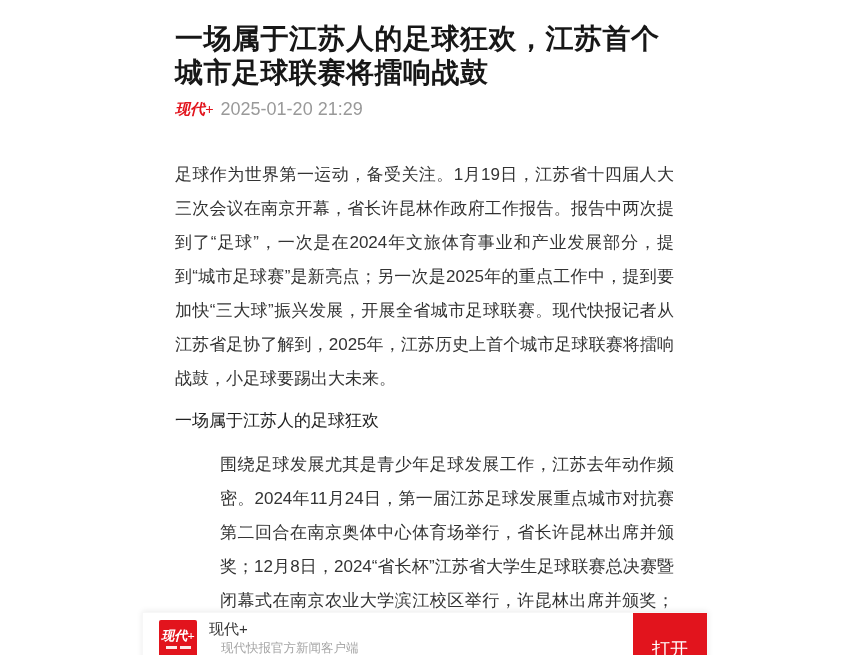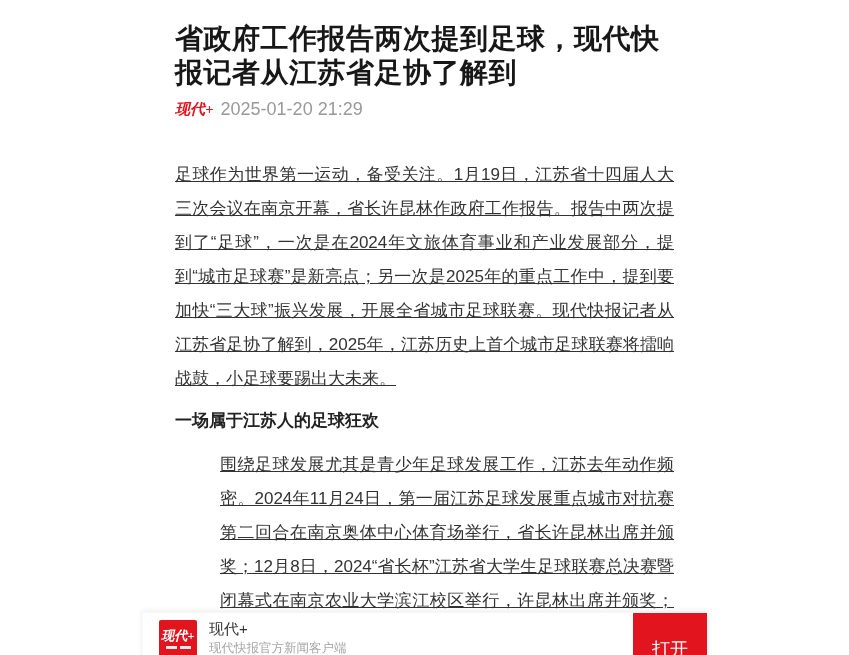--- a/index.html
+++ b/index.html
@@ -46,28 +46,27 @@
     color: var(--text-muted, #999999);
     font-size: 18px;
     line-height: 1;
   }
   .body-text {
     font-size: 17px;
     line-height: 34px;
     color: var(--text-primary, #333333);
     text-align: justify;
     margin: 0;
-    text-decoration: underline;
   }
   .p1 { margin-top: 40px; }
   .subhead {
     margin: 8px 0 0;
     font-size: 17px;
     line-height: 34px;
-    font-weight: 700;
+    font-weight: 400;
     color: #222222;
   }
   .p2 { margin-top: 10px; margin-left: 45px; }
 
   
   .banner {
     position: absolute;
     left: 142px;
     top: 612px;
     width: 566px;
@@ -117,41 +116,42 @@
   .banner-name {
     font-size: 15px;
     color: #333333;
     line-height: 1;
   }
   .banner-sub {
     margin-top: 6px;
     font-size: 12.5px;
     color: #a6a6a6;
     line-height: 1;
+    margin-left: 12px;
   }
   .open-btn {
     position: absolute;
     right: 0; top: 0;
     width: 74px; height: 72px;
     background: var(--brand-red, #e2141d);
     color: #ffffff;
     font-size: 18px;
     font-family: inherit;
     border: none;
     cursor: pointer;
     padding: 0;
   }
 </style>
 </head>
 <body>
 
 <div class="page">
 
   <article class="article">
-    <h1 class="article-title">省政府工作报告两次提到足球，现代快报记者从江苏省足协了解到</h1>
+    <h1 class="article-title">一场属于江苏人的足球狂欢，江苏首个城市足球联赛将擂响战鼓</h1>
 
     <div class="meta">
       <span class="meta-logo">现代+</span>
       <span class="meta-time">2025-01-20 21:29</span>
     </div>
 
     <p class="body-text p1">足球作为世界第一运动，备受关注。1月19日，江苏省十四届人大三次会议在南京开幕，省长许昆林作政府工作报告。报告中两次提到了“足球”，一次是在2024年文旅体育事业和产业发展部分，提到“城市足球赛”是新亮点；另一次是2025年的重点工作中，提到要加快“三大球”振兴发展，开展全省城市足球联赛。现代快报记者从江苏省足协了解到，2025年，江苏历史上首个城市足球联赛将擂响战鼓，小足球要踢出大未来。</p>
 
     <h2 class="subhead">一场属于江苏人的足球狂欢</h2>
 

